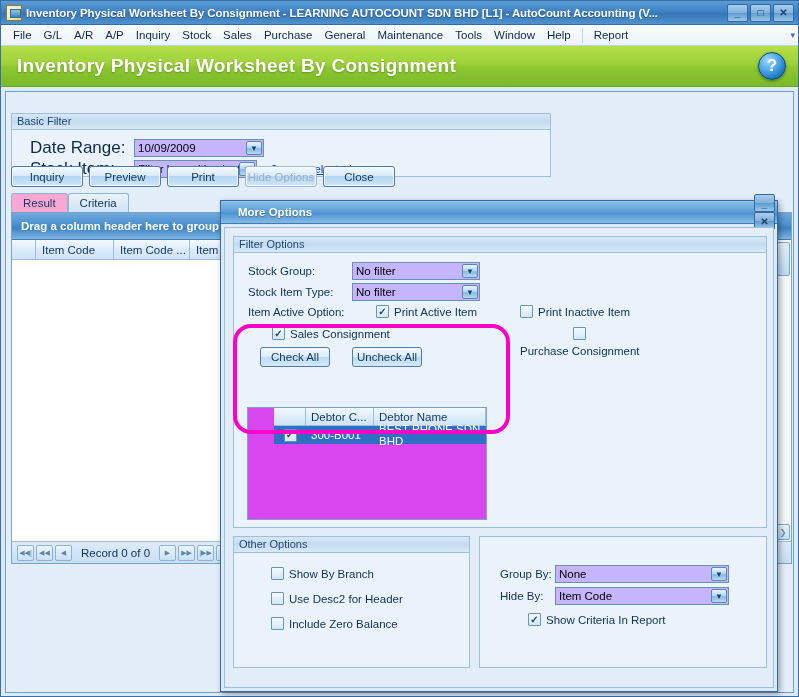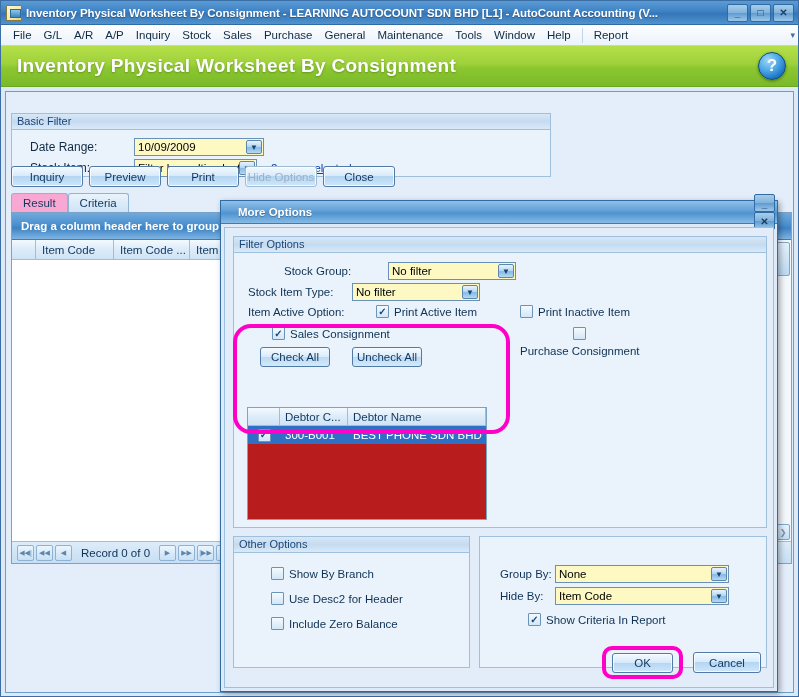--- a/index.html
+++ b/index.html
@@ -132,25 +132,25 @@
     background: linear-gradient(to bottom, #d7e7f7 0%, #c5dbf0 50%, #d9e9f8 100%);
     border-bottom: 1px solid #9fc0dd;
     color: #1a4575;
     font-size: 11px;
     padding: 1px 5px 0 5px;
   }
   #basic-filter {
     position: absolute; left: 5px; top: 21px; width: 540px; height: 64px;
   }
   .field-row { position: absolute; display: flex; align-items: center; }
-  .field-label { color: #102a43; font-size: 12px; }
+  .field-label { color: #102a43; font-size: 17px; }
 
   .combo {
     height: 18px;
-    background: #fef9c3;
+    background: #c4b5fd;
     border: 1px solid #6a90b5;
     display: flex; align-items: center;
     padding-left: 3px;
     font-size: 11.5px; color: #000;
     position: relative;
   }
   .combo .combo-arrow {
     position: absolute; right: 1px; top: 1px;
     width: 16px; height: 14px;
     background: linear-gradient(to bottom, #e8f3fd 0%, #b9d9f2 45%, #86bae6 55%, #b7d8f1 100%);
@@ -319,22 +319,23 @@
     height: 20px; width: 70px;
     border: 1px solid #4f7ba6; border-radius: 3px;
     background: linear-gradient(to bottom, #f5faff 0%, #dcecfb 47%, #bbdaf3 50%, #d5e9fb 100%);
     color: #10385f; font-size: 11.5px;
     display: flex; align-items: center; justify-content: center;
   }
 
   
   #debtor-list {
     position: absolute; left: 256px; top: 379px; width: 240px; height: 136px;
-    background: #b91c1c; border: 1px solid #7aa3c8;
+    background: #d946ef; border: 1px solid #7aa3c8;
     z-index: 5;
+    padding-left: 26px;
   }
   #debtor-head { display: flex; height: 18px;
     background: linear-gradient(to bottom, #f3f9ff 0%, #ddecf9 50%, #cfe3f5 100%);
     border-bottom: 1px solid #9dbedd; }
   #debtor-head div {
     font-size: 11.5px; color: #10385f; padding-left: 5px;
     display: flex; align-items: center; border-right: 1px solid #9dbedd; height: 100%;
   }
   .debtor-row { display: flex; height: 18px; background: #2f6fc4; color: #ffffff; align-items: center; }
   .debtor-row .cell { font-size: 11.5px; padding-left: 5px; display: flex; align-items: center; height: 100%; }
@@ -472,21 +473,21 @@
       <div class="tb-btn">_</div>
       <div class="tb-btn">✕</div>
     </div>
   </div>
 
   <div id="dlg-body">
 
     <div class="groupbox" id="filter-options">
       <div class="gb-header">Filter Options</div>
 
-      <div class="field-row" style="left:14px; top:25px;margin-left:36px;">
+      <div class="field-row" style="left:14px; top:25px;">
         <div class="dlg-label" style="width:104px;">Stock Group:</div>
         <div class="combo" style="width:128px;">
           <span>No filter</span>
           <span class="combo-arrow">▼</span>
         </div>
       </div>
 
       <div class="field-row" style="left:14px; top:46px;">
         <div class="dlg-label" style="width:104px;">Stock Item Type:</div>
         <div class="combo" style="width:128px;">
@@ -574,24 +575,17 @@
           <span class="combo-arrow">▼</span>
         </div>
       </div>
 
       <div class="chk-row" style="position:absolute; left:24px; top:76px;">
         <span class="chk checked"></span>
         <span class="dlg-label">Show Criteria In Report</span>
       </div>
     </div>
 
-    <div id="dlg-buttons">
-      <div id="ok-wrap">
-        <div id="ok-highlight"></div>
-        <div class="btn" id="ok-btn">OK</div>
-      </div>
-      <div class="btn" id="cancel-btn">Cancel</div>
-    </div>
 
   </div>
 </div>
 
 <div id="sales-consign-highlight"></div>
 
 </body></html>

